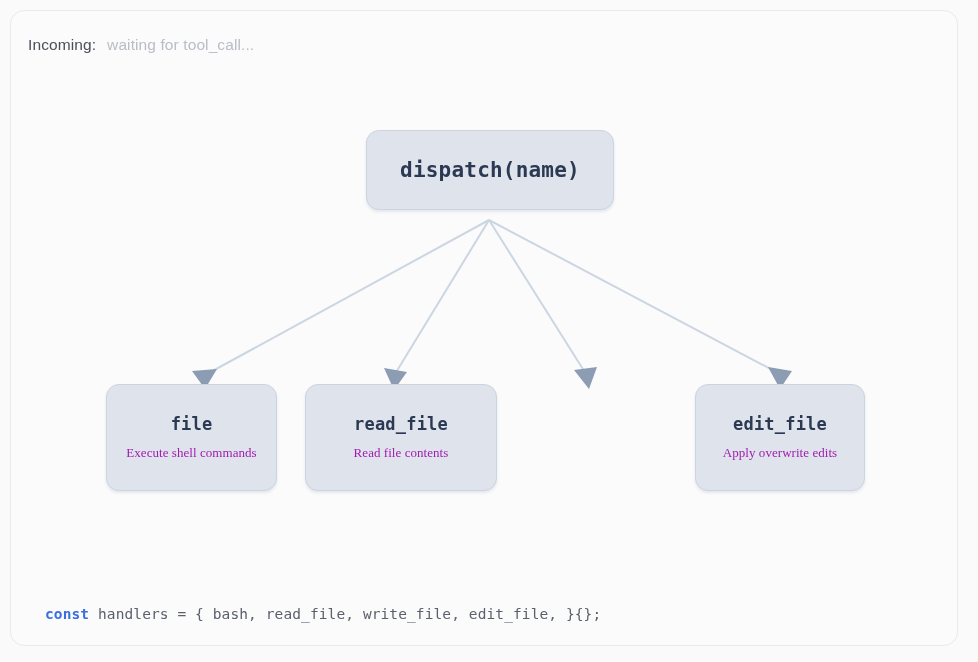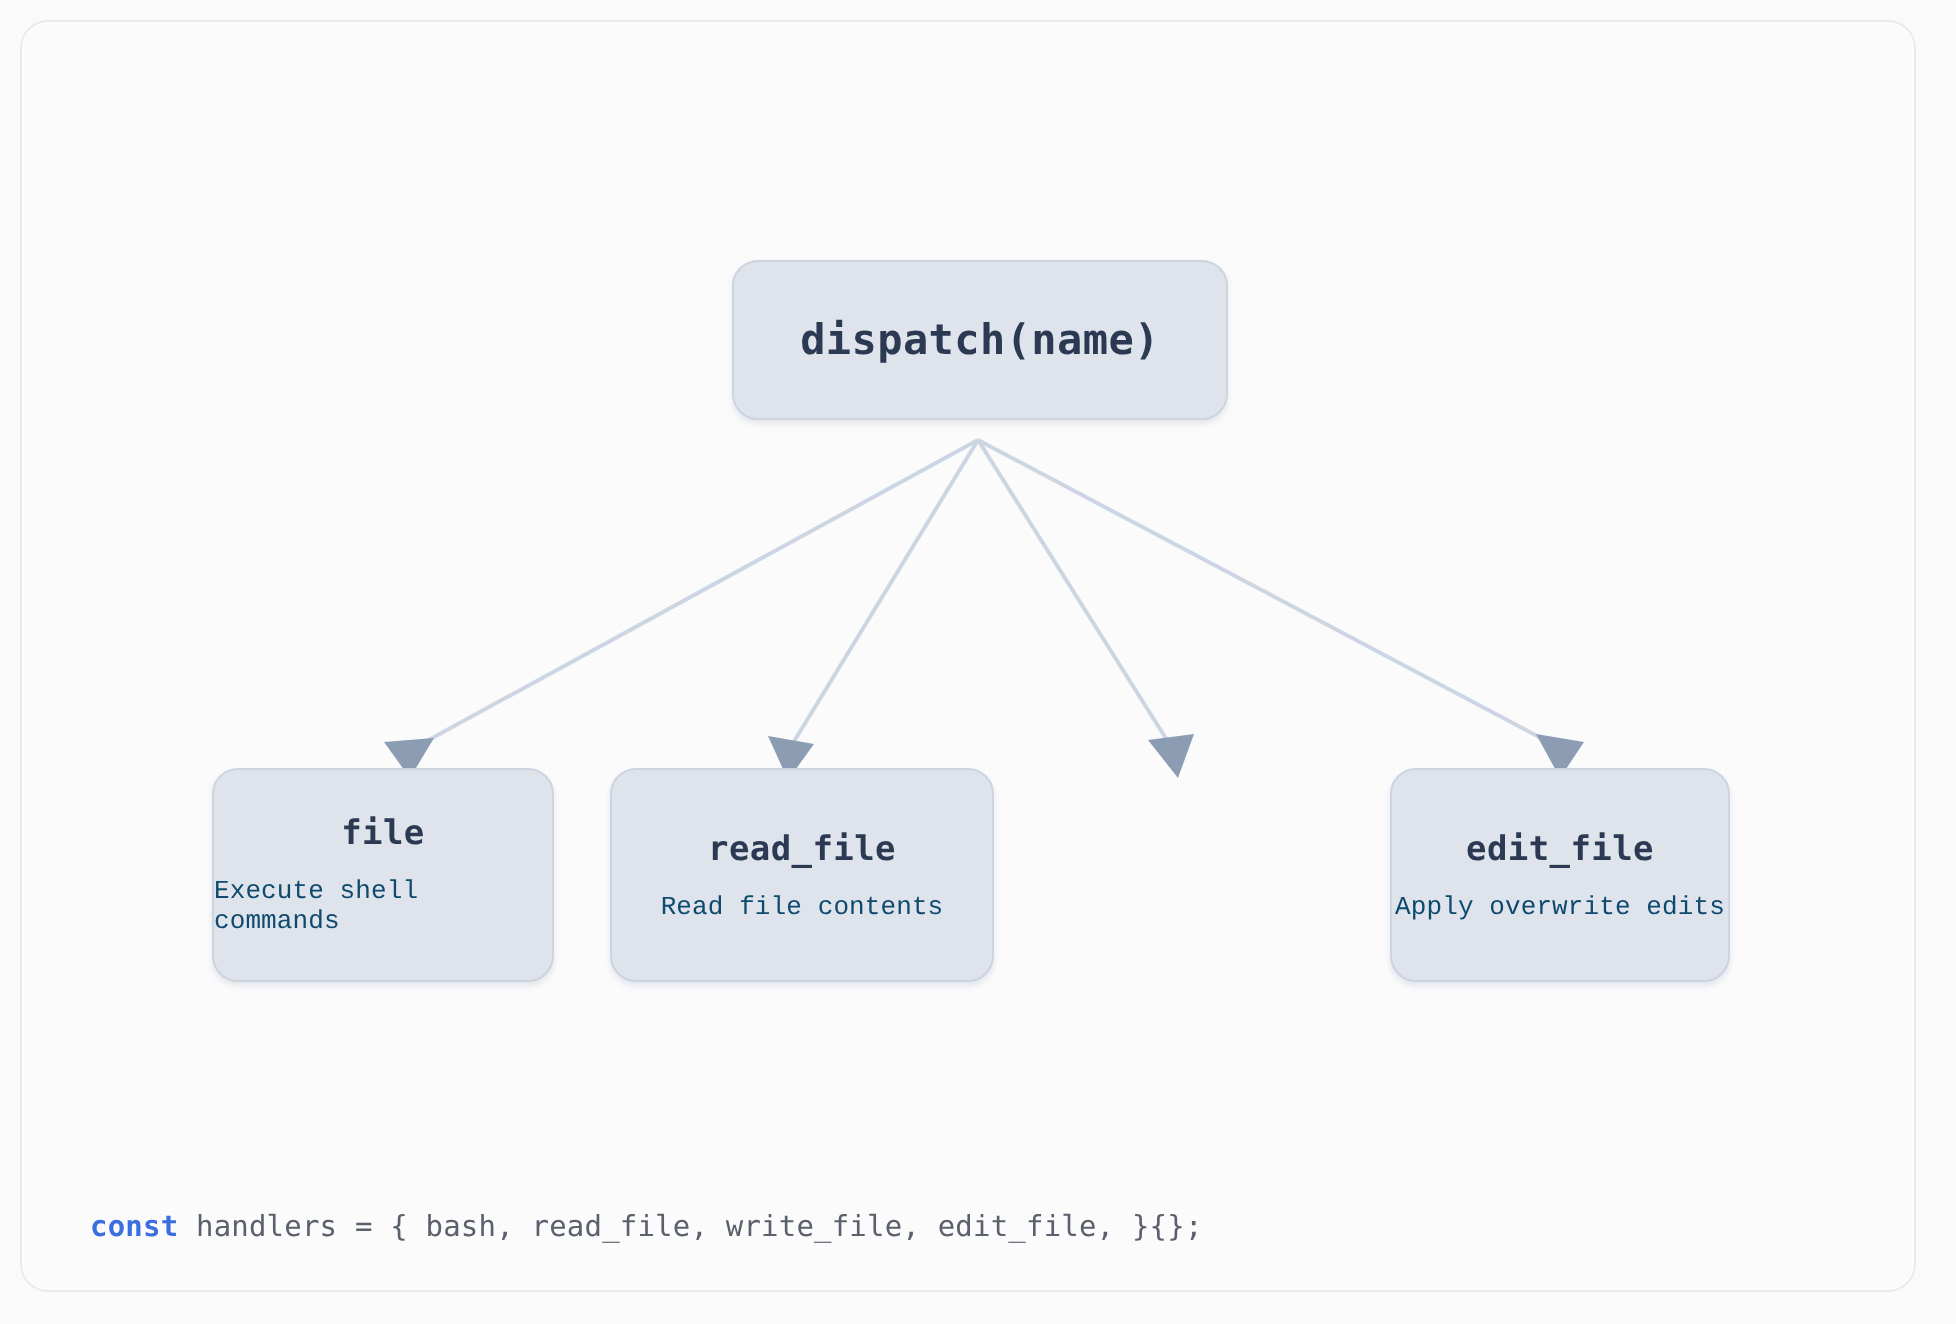--- a/index.html
+++ b/index.html
@@ -79,22 +79,22 @@
     align-items: center;
     justify-content: center;
   }
   .node-title {
     font-family: "DejaVu Sans Mono", "Liberation Mono", monospace;
     font-weight: bold;
     color: #2b3a52;
     letter-spacing: 0.2px;
   }
   .node-subtitle {
-    font-family: Liberation Mono, monospace;
-    color: #0c4a6e;
+    font-family: Liberation Serif, serif;
+    color: #a21caf;
     letter-spacing: 0.05px;
   }
 
   #node-root {
     left: 355px;
     top: 119px;
     width: 248px;
     height: 80px;
   }
   #node-root .node-title { font-size: 21px; }
@@ -125,20 +125,24 @@
     white-space: pre;
     letter-spacing: 0.1px;
   }
   #code-line .kw { color: #3b6fe0; font-weight: bold; }
 </style>
 </head>
 <body>
 
 <div id="app-frame">
 
+  <div id="status-bar">
+    <span id="status-label">Incoming:</span>
+    <span id="status-value">waiting for tool_call...</span>
+  </div>
 
   <div id="diagram">
 
     <svg id="edge-layer" viewBox="0 0 948 636">
       <g stroke="#ccd6e2" stroke-width="2" fill="none">
         <line x1="478" y1="209" x2="196" y2="363"></line>
         <line x1="478" y1="209" x2="384" y2="363"></line>
         <line x1="478" y1="209" x2="575" y2="363"></line>
         <line x1="478" y1="209" x2="769" y2="363"></line>
       </g>

